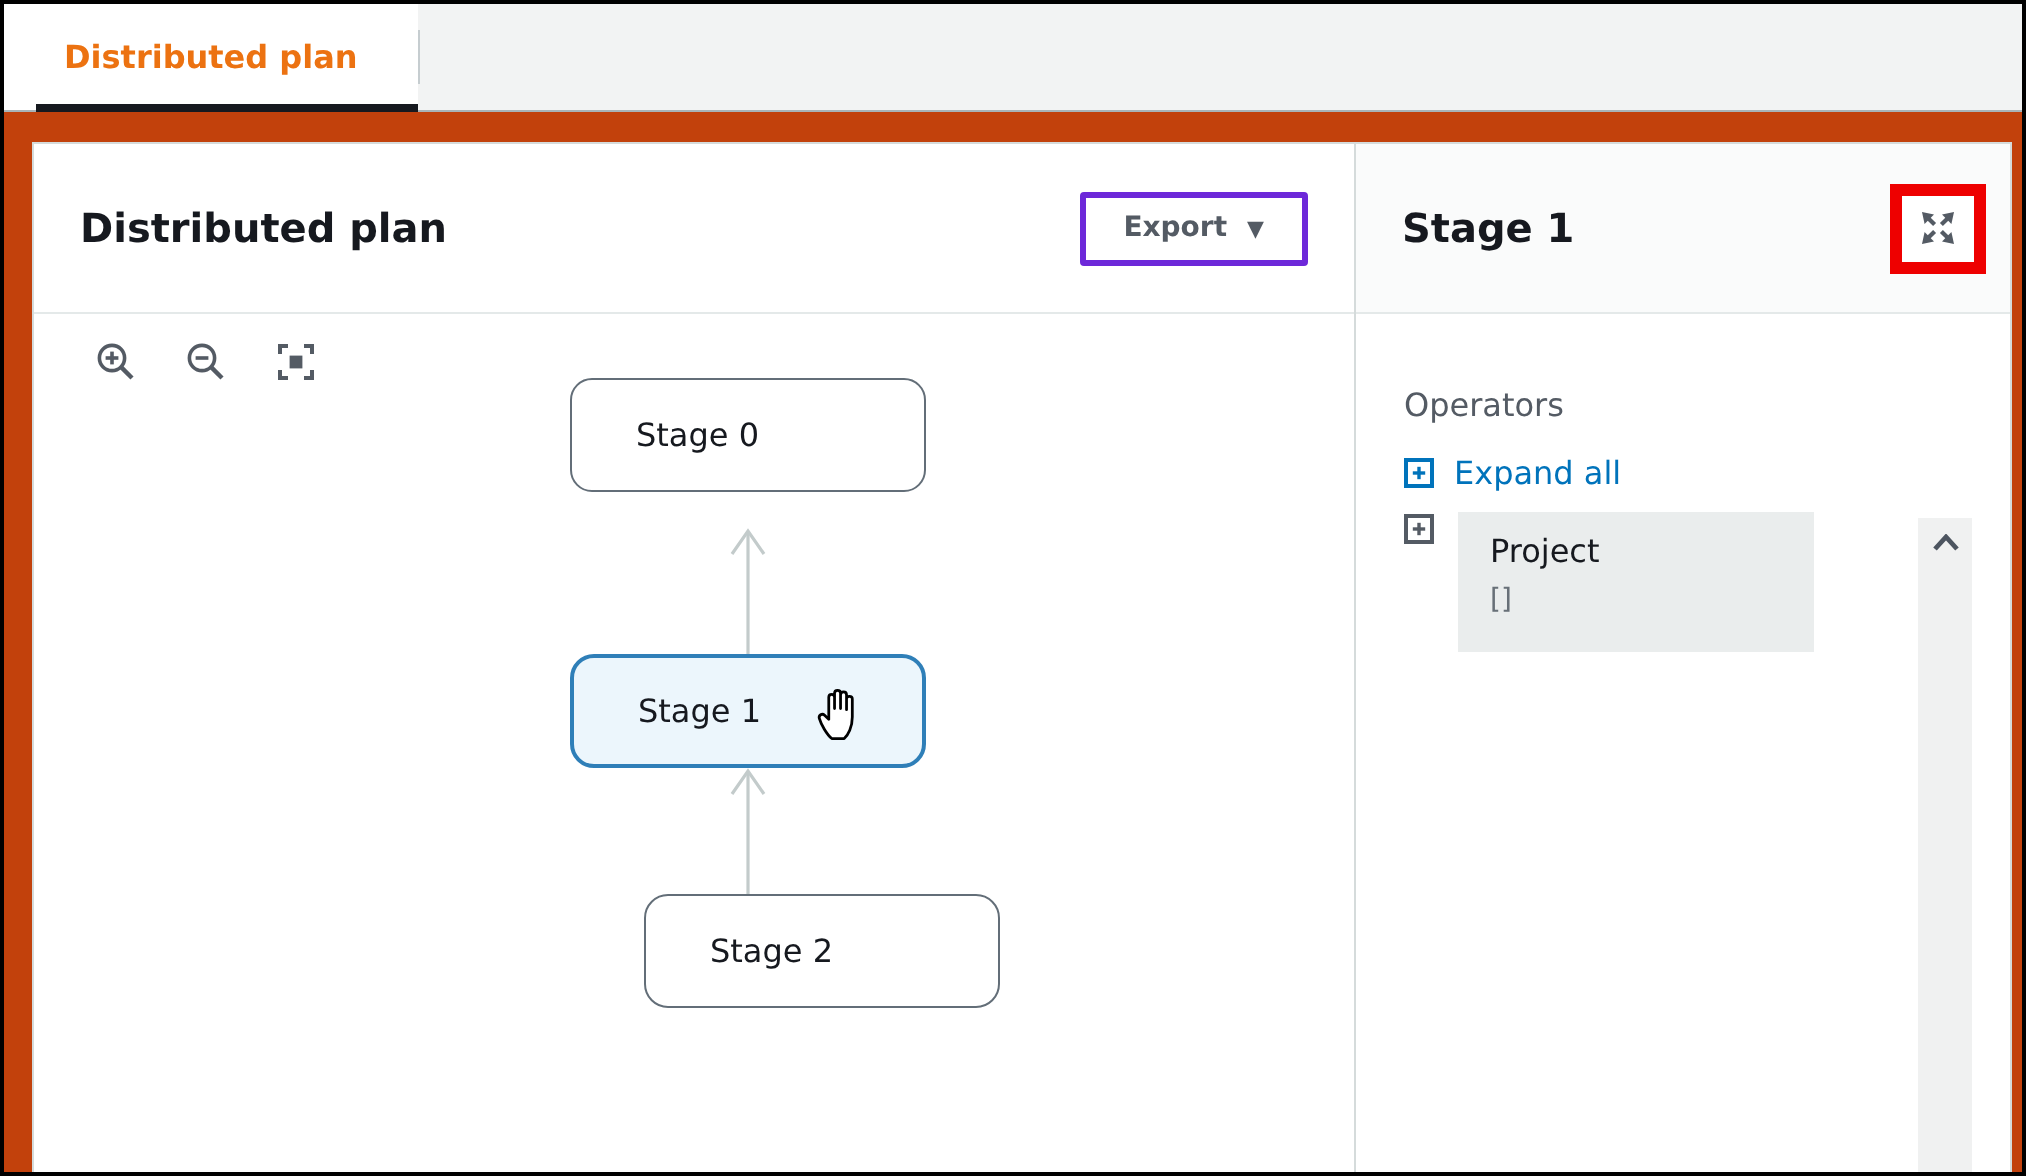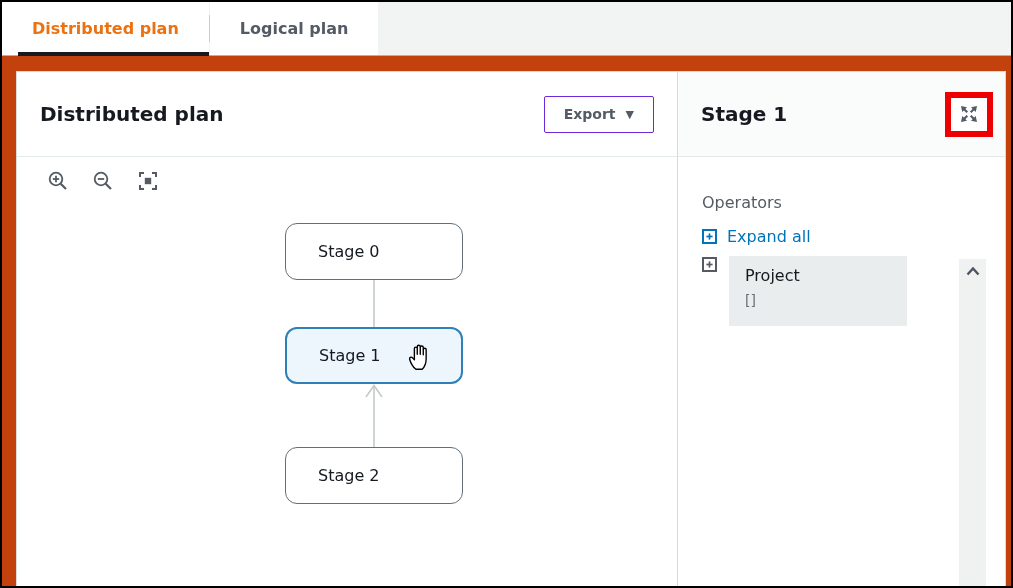--- a/index.html
+++ b/index.html
@@ -26,37 +26,37 @@
           background:#fff; border:1px solid #d5dbdb; border-bottom:none;
           display:flex; }
 
   .main-panel { flex:1; display:flex; flex-direction:column; min-width:0; }
   .panel-header { height:85px; flex:0 0 85px; display:flex; align-items:center;
                   justify-content:space-between; padding:0 23px;
                   border-bottom:1px solid #e4e9e9; }
   .panel-title { font-size:20px; font-weight:bold; color:#16191f; }
 
   .btn-export { display:flex; align-items:center; gap:10px; height:37px; padding:0 19px;
-                background:#fff; border:1px solid #6d28d9; border-radius:2px;
+                background:#fff; border:3px solid #6d28d9; border-radius:2px;
                 font-family:inherit; font-size:14px; font-weight:bold; color:#545b64;
                 cursor:pointer; }
   .btn-export .caret { font-size:11px; line-height:1; }
 
   
   .canvas { position:relative; flex:1; background:#fff; overflow:hidden; }
   .zoom-toolbar { position:absolute; left:30px; top:13px; display:flex; gap:23px; }
   .zbtn { width:22px; height:22px; border:none; background:transparent; padding:0;
           cursor:pointer; display:flex; align-items:center; justify-content:center; }
 
   .node { position:absolute; left:268px; width:178px; height:57px;
           background:#fff; border:1.5px solid #636e78; border-radius:12px;
           display:flex; align-items:center; padding-left:32px;
           font-size:16px; color:#16191f; cursor:pointer; }
   .node.selected { border:2px solid #2f7fb8; background:#ecf6fc; }
-  .node0 { top:66px; } .node1 { top:170px; } .node2 { top:290px; }
+  .node0 { top:32px;border-radius:11px; } .node1 { top:170px; } .node2 { top:290px;margin-left:37px; }
 
   .edge { position:absolute; left:347px; width:20px; height:63px; }
   .edge1 { top:107px; } .edge2 { top:227px; }
 
   .hand-cursor { position:absolute; left:388px; top:184px; width:28px; height:30px; }
 
   
   .side-panel { flex:0 0 328px; width:328px; border-left:1px solid #d5dbdb;
                 display:flex; flex-direction:column; }
   .side-header { background:#fafbfb; padding-right:12px; padding-left:23px; }
@@ -85,23 +85,20 @@
 <body>
 
 <div class="screen">
 
   <div class="tabbar">
     <div class="tab active">
       <span>Distributed plan</span>
       <div class="underline"></div>
     </div>
     <div class="tab-divider"></div>
-    <div class="tab">
-      <span>Logical plan</span>
-    </div>
     <div class="tab-pad"></div>
   </div>
 
   <div class="card">
 
     <div class="main-panel">
       <div class="panel-header">
         <div class="panel-title">Distributed plan</div>
         <button class="btn-export">
           <span>Export</span>

